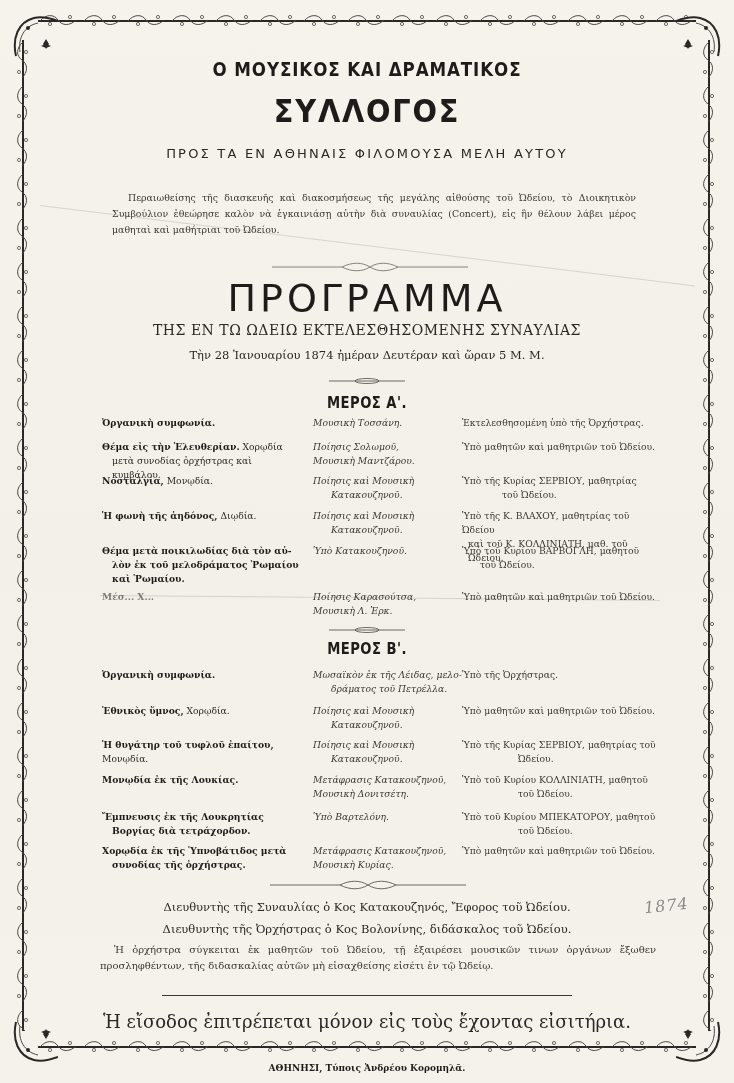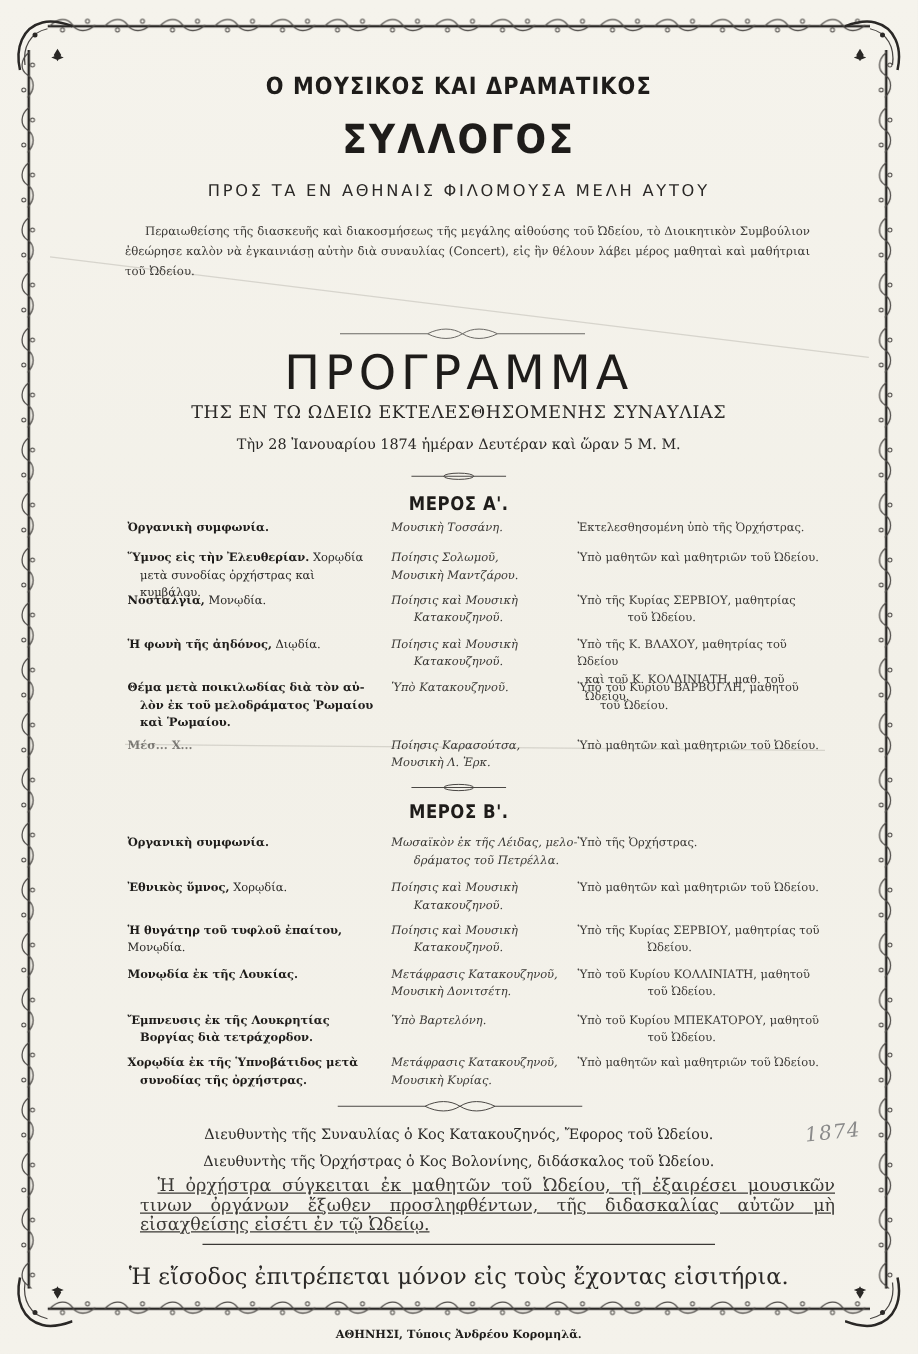--- a/index.html
+++ b/index.html
@@ -46,21 +46,21 @@
   }
   .h-members {
     position:absolute; left:0; width:734px; top:146px; text-align:center;
     font-family:"DejaVu Sans", sans-serif; font-size:13px; letter-spacing:2.2px; color:#2a2826;
   }
   .intro {
     position:absolute; left:100px; width:548px; top:178px;
     font-family:"DejaVu Serif", serif; font-size:9.4px; line-height:15.8px;
     color:#3a3835; text-align:justify;
   }
-  .intro p { margin:0; text-indent:16px; }
+  .intro p { margin:12px; text-indent:16px; }
   .divider { position:absolute; }
   .h-programma {
     position:absolute; left:0; width:734px; top:276px; text-align:center;
     font-family:"DejaVu Sans", sans-serif; font-size:38px; letter-spacing:4px; color:#1e1c1a;
     font-weight:normal;
   }
   .h-sub {
     position:absolute; left:0; width:734px; top:322px; text-align:center;
     font-family:"DejaVu Serif", serif; font-size:14px; letter-spacing:0.5px; color:#2a2826;
   }
@@ -77,22 +77,22 @@
   .col-piece { position:absolute; left:102px; width:200px; }
   .col-composer { position:absolute; left:313px; width:150px; font-style:italic; color:#3a3835; }
   .col-performer { position:absolute; left:462px; width:200px; color:#3a3835; }
   .col-piece .bold { font-weight:bold; color:#1e1c1a; }
   .indent2 { padding-left:10px; }
   .director {
     position:absolute; left:0; width:734px; text-align:center;
     font-family:"DejaVu Serif", serif; font-size:11.5px; color:#2a2826;
   }
   .orch-note {
-    position:absolute; left:112px; width:556px; top:942px;
-    font-size:14px; line-height:15.5px; color:#3a3835; text-align:justify;text-decoration:underline;
+    position:absolute; left:100px; width:556px; top:942px;
+    font-size:10px; line-height:15.5px; color:#3a3835; text-align:justify;
   }
   .orch-note p { margin:0; text-indent:14px; }
   .hr-long { position:absolute; left:162px; width:410px; top:995px; height:1px; background:#3a3835; }
   .entry {
     position:absolute; left:0; width:734px; top:1011px; text-align:center;
     font-size:18px; color:#2a2826;
   }
   .printer {
     position:absolute; left:0; width:734px; top:1063px; text-align:center;
     font-size:9px; font-weight:bold; color:#1e1c1a;
@@ -198,21 +198,21 @@
   <div class="col-composer">
       <div>Μουσικὴ Τοσσάνη.</div>
     </div>
   <div class="col-performer">
       <div>Ἐκτελεσθησομένη ὑπὸ τῆς Ὀρχήστρας.</div>
     </div>
 </div>
 
 <div class="prog-row" style="top:440px;">
   <div class="col-piece">
-    <div><span class="bold">Ὕμνος εἰς τὴν Ἐλευθερίαν.</span><span> Χορῳδία</span></div>
+    <div><span class="bold">Θέμα εἰς τὴν Ἐλευθερίαν.</span><span> Χορῳδία</span></div>
     <div class="indent2">μετὰ συνοδίας ὀρχήστρας καὶ κυμβάλου.</div>
   </div>
   <div class="col-composer">
     <div>Ποίησις Σολωμοῦ,</div>
     <div>Μουσικὴ Μαντζάρου.</div>
   </div>
   <div class="col-performer">
       <div>Ὑπὸ μαθητῶν καὶ μαθητριῶν τοῦ Ὠδείου.</div>
     </div>
 </div>

